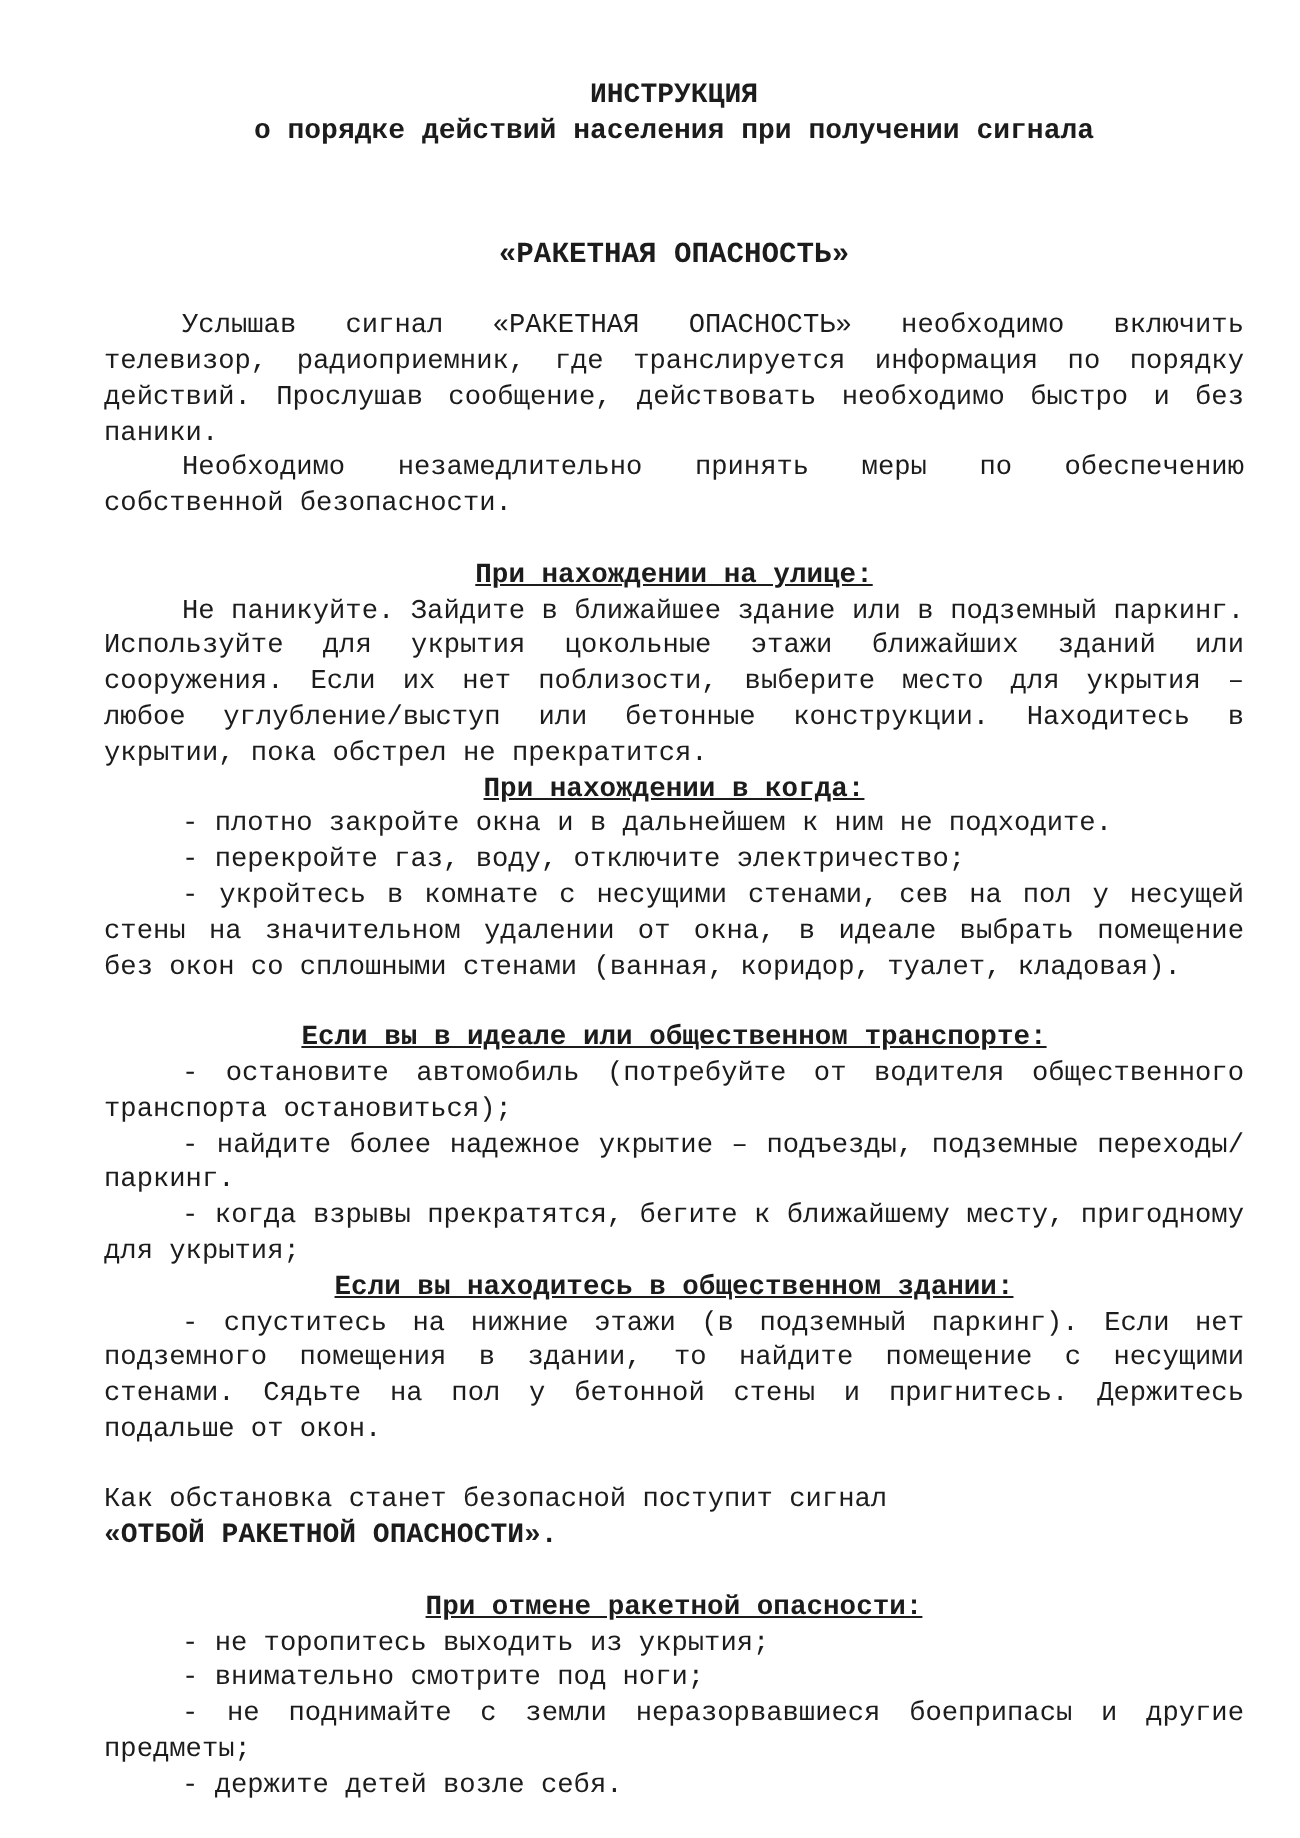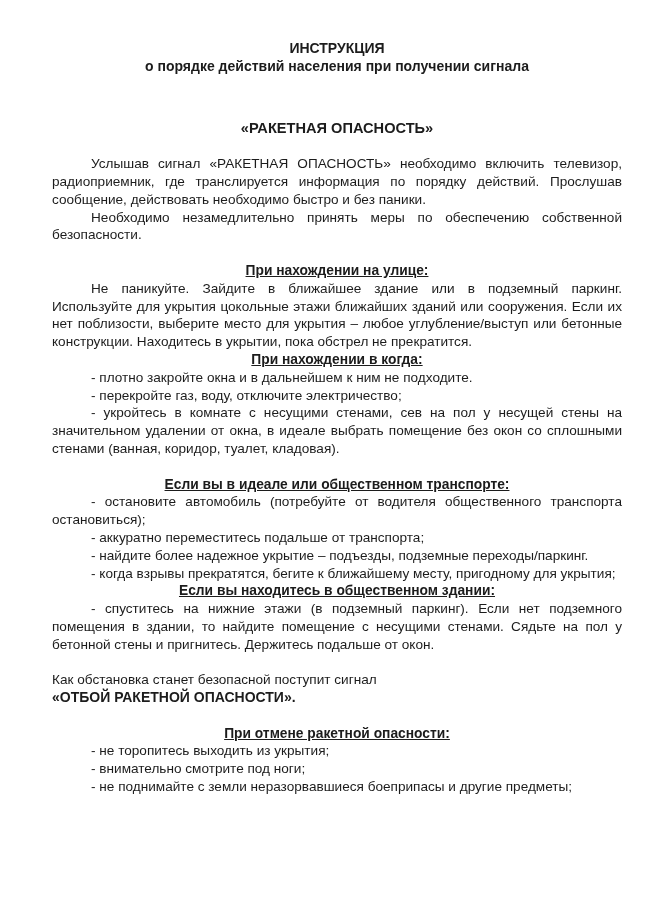--- a/index.html
+++ b/index.html
@@ -6,21 +6,21 @@
     margin: 0;
     padding: 0;
     background: #ffffff;
   }
   .page {
     width: 650px;
     height: 919px;
     background: #ffffff;
     box-sizing: border-box;
     padding: 40px 28px 0 52px;
-    font-family: Liberation Sans, sans-serif;
+    font-family: Liberation Mono, monospace;
     font-size: 13.6px;
     line-height: 17.8px;
     color: #1c1c1c;
     overflow: hidden;
   }
   .title-line {
     text-align: center;
     font-weight: 700;
     font-size: 14px;
   }
@@ -69,32 +69,32 @@
 
   <div class="heading">При нахождении в когда:</div>
   <div class="para">- плотно закройте окна и в дальнейшем к ним не подходите.</div>
   <div class="para">- перекройте газ, воду, отключите электричество;</div>
   <div class="para">- укройтесь в комнате с несущими стенами, сев на пол у несущей стены на значительном удалении от окна, в идеале выбрать помещение без окон со сплошными стенами (ванная, коридор, туалет, кладовая).</div>
 
   <div class="spacer"></div>
 
   <div class="heading">Если вы в идеале или общественном транспорте:</div>
   <div class="para">- остановите автомобиль (потребуйте от водителя общественного транспорта остановиться);</div>
-  <div class="para">- аккуратно переместитесь подальше от транспорта;</div>
   <div class="para">- найдите более надежное укрытие – подъезды, подземные переходы/паркинг.</div>
   <div class="para">- когда взрывы прекратятся, бегите к ближайшему месту, пригодному для укрытия;</div>
 
   <div class="heading">Если вы находитесь в общественном здании:</div>
   <div class="para">- спуститесь на нижние этажи (в подземный паркинг). Если нет подземного помещения в здании, то найдите помещение с несущими стенами. Сядьте на пол у бетонной стены и пригнитесь. Держитесь подальше от окон.</div>
 
   <div class="spacer"></div>
 
   <div class="note-line">Как обстановка станет безопасной поступит сигнал</div>
   <div class="note-line bold">«ОТБОЙ РАКЕТНОЙ ОПАСНОСТИ».</div>
 
   <div class="spacer"></div>
 
   <div class="heading">При отмене ракетной опасности:</div>
   <div class="para">- не торопитесь выходить из укрытия;</div>
   <div class="para">- внимательно смотрите под ноги;</div>
   <div class="para">- не поднимайте с земли неразорвавшиеся боеприпасы и другие предметы;</div>
+  <div class="para">- держите детей возле себя.</div>
 
 </div>
 
 </body></html>

